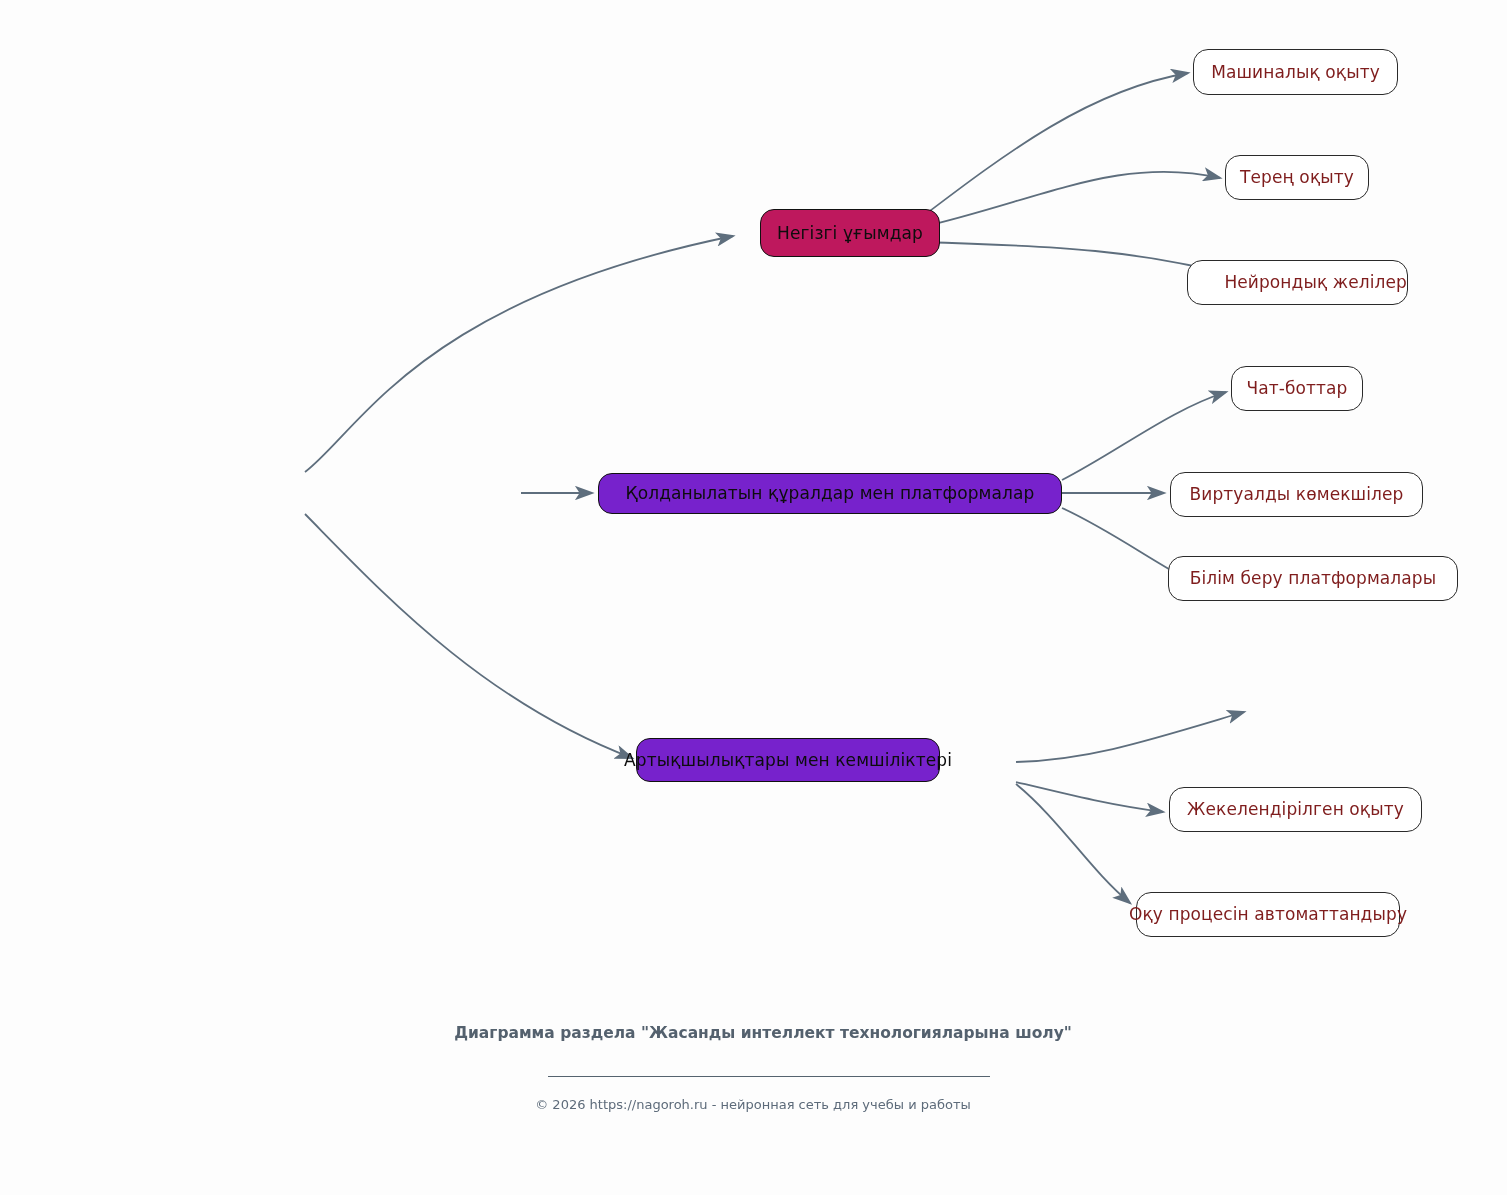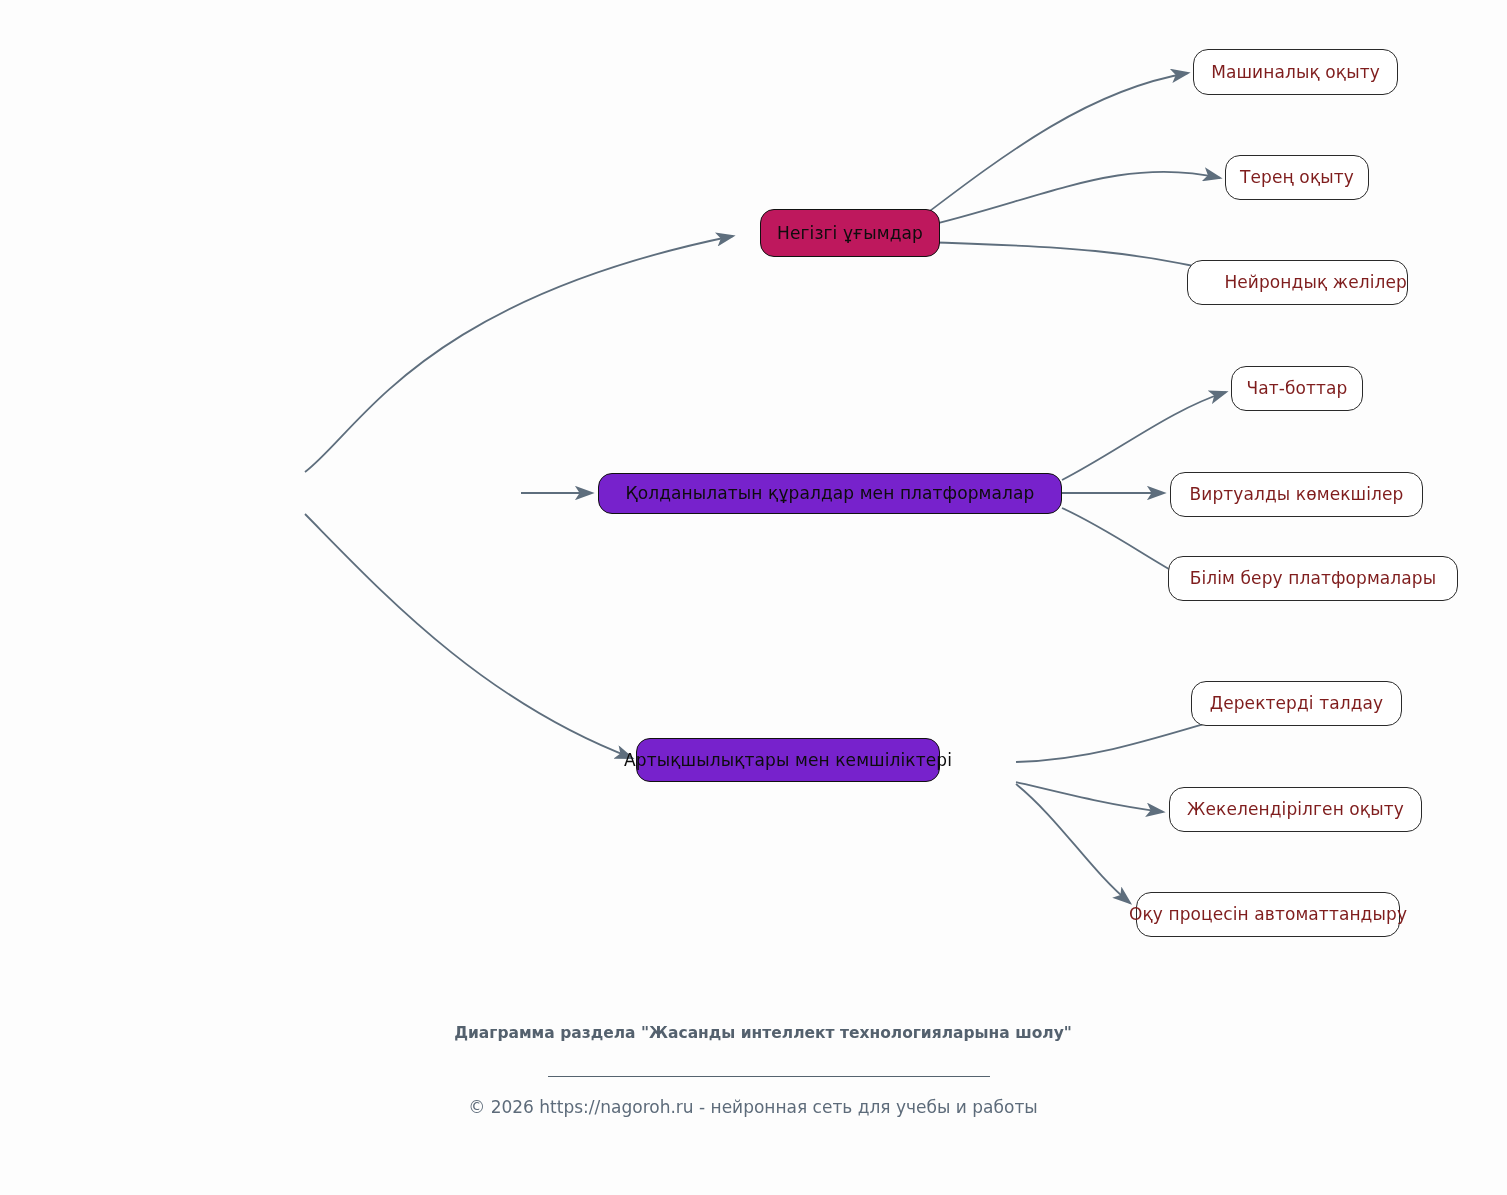--- a/index.html
+++ b/index.html
@@ -70,21 +70,21 @@
     width: 442px;
     height: 0;
     border-top: 1.6px solid #55636f;
   }
   #footer-credit {
     position: absolute;
     left: 253px;
     top: 1097px;
     width: 1000px;
     text-align: center;
-    font-size: 17px;
+    font-size: 13px;
     color: #5d6b7a;
   }
 </style>
 </head>
 <body>
 
 <div id="canvas" style="background: rgb(253, 253, 253);">
 
   <svg id="edges" viewBox="0 0 1507 1195">
     <defs>
@@ -132,23 +132,20 @@
   <div class="node leaf" style="left: 1231px; top: 366px; width: 132px; height: 45px;">
     <span>Чат-боттар</span>
   </div>
   <div class="node leaf" style="left: 1170px; top: 472px; width: 253px; height: 45px; text-align: right;">
     <span>Виртуалды көмекшілер</span>
   </div>
   <div class="node leaf" style="left: 1152px; top: 556px; width: 290px; height: 45px; margin-left: 16px;">
     <span>Білім беру платформалары</span>
   </div>
 
-  <div class="node leaf" style="left: 1191px; top: 681px; width: 211px; height: 45px;">
-    <span>Деректерді талдау</span>
-  </div>
   <div class="node leaf" style="left: 1169px; top: 787px; width: 253px; height: 45px;">
     <span>Жекелендірілген оқыту</span>
   </div>
   <div class="node leaf" style="left: 1136px; top: 892px; width: 264px; height: 45px;">
     <span>Оқу процесін автоматтандыру</span>
   </div>
 
   <div id="footer-title" style="color: rgb(84, 97, 110);">Диаграмма раздела "Жасанды интеллект технологияларына шолу"</div>
   <div id="footer-rule"></div>
   <div id="footer-credit" style="color: rgb(93, 107, 122);">© 2026 https://nagoroh.ru - нейронная сеть для учебы и работы</div>

